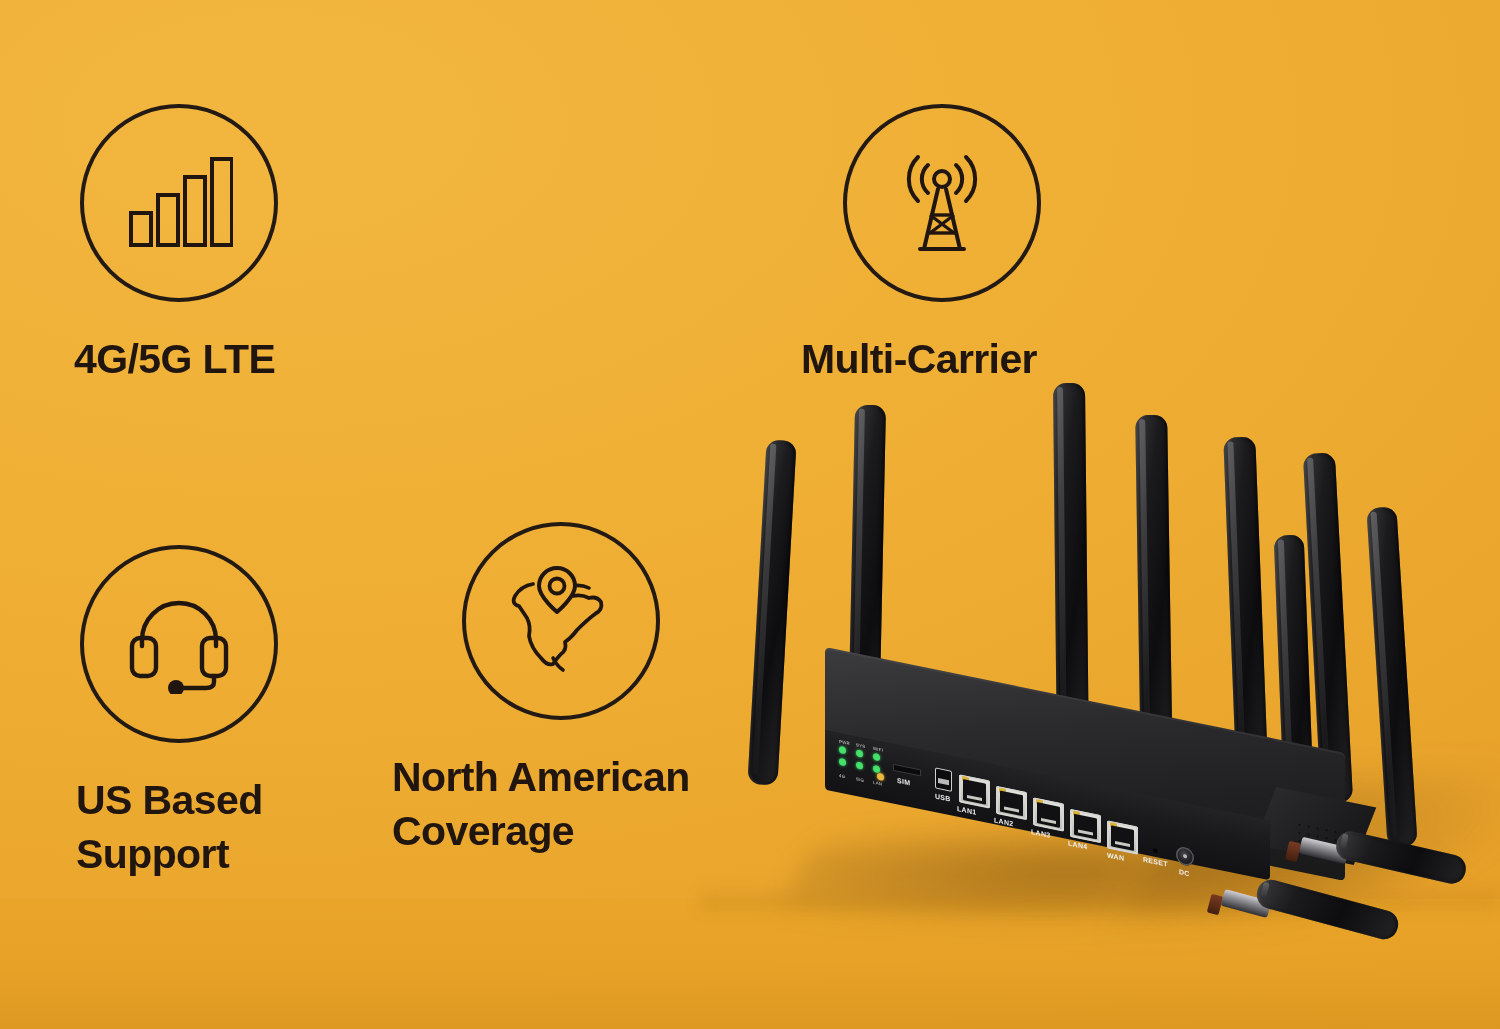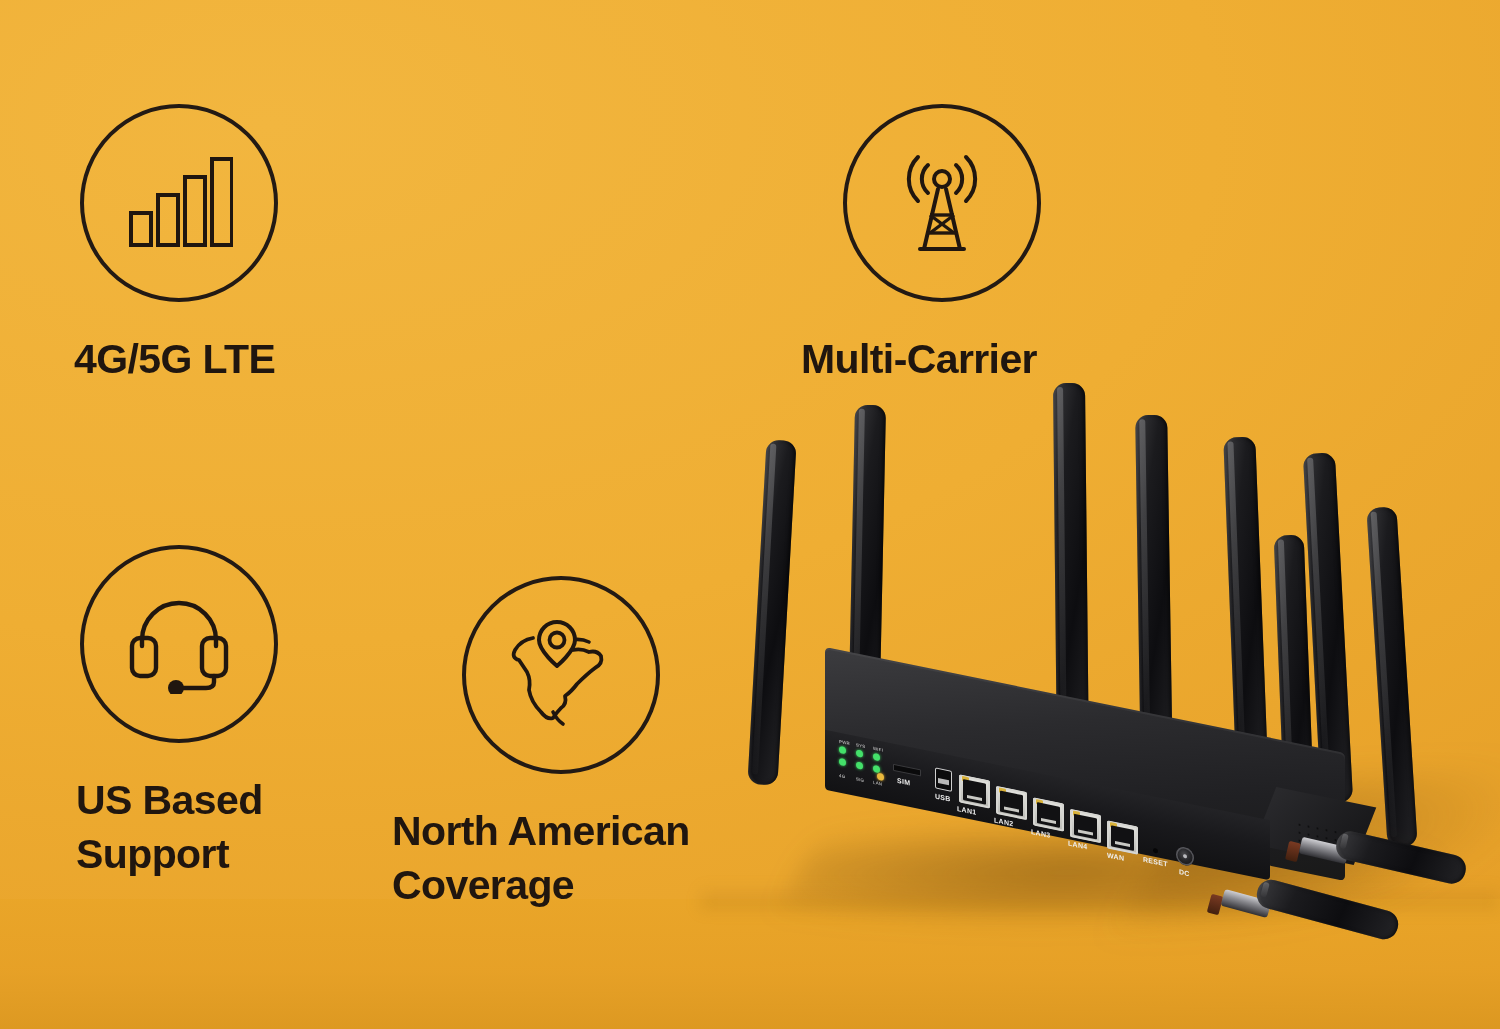--- a/index.html
+++ b/index.html
@@ -43,21 +43,21 @@
     font-size:41px; font-weight:700; color:#20160f;
     line-height:1.32; letter-spacing:-.6px;
     white-space:pre-line;
   }
 
   
   .f1{ left:80px;  top:104px; }
   .f2{ left:462px; top:104px; }
   .f3{ left:843px; top:104px; }
   .f4{ left:80px;  top:545px; }
-  .f5{ left:462px; top:576px; }
+  .f5{ left:462px; top:522px; }
 
   .f1 .feature-label{ margin-left:-6px; }
   .f2 .feature-label{ margin-left:16px; }
   .f3 .feature-label{ margin-left:-42px; }
   .f4 .feature-label{ margin-left:-4px; }
   .f5 .feature-label{ margin-left:-70px; }
 
   .ic-svg{ display:block; }
 
   

